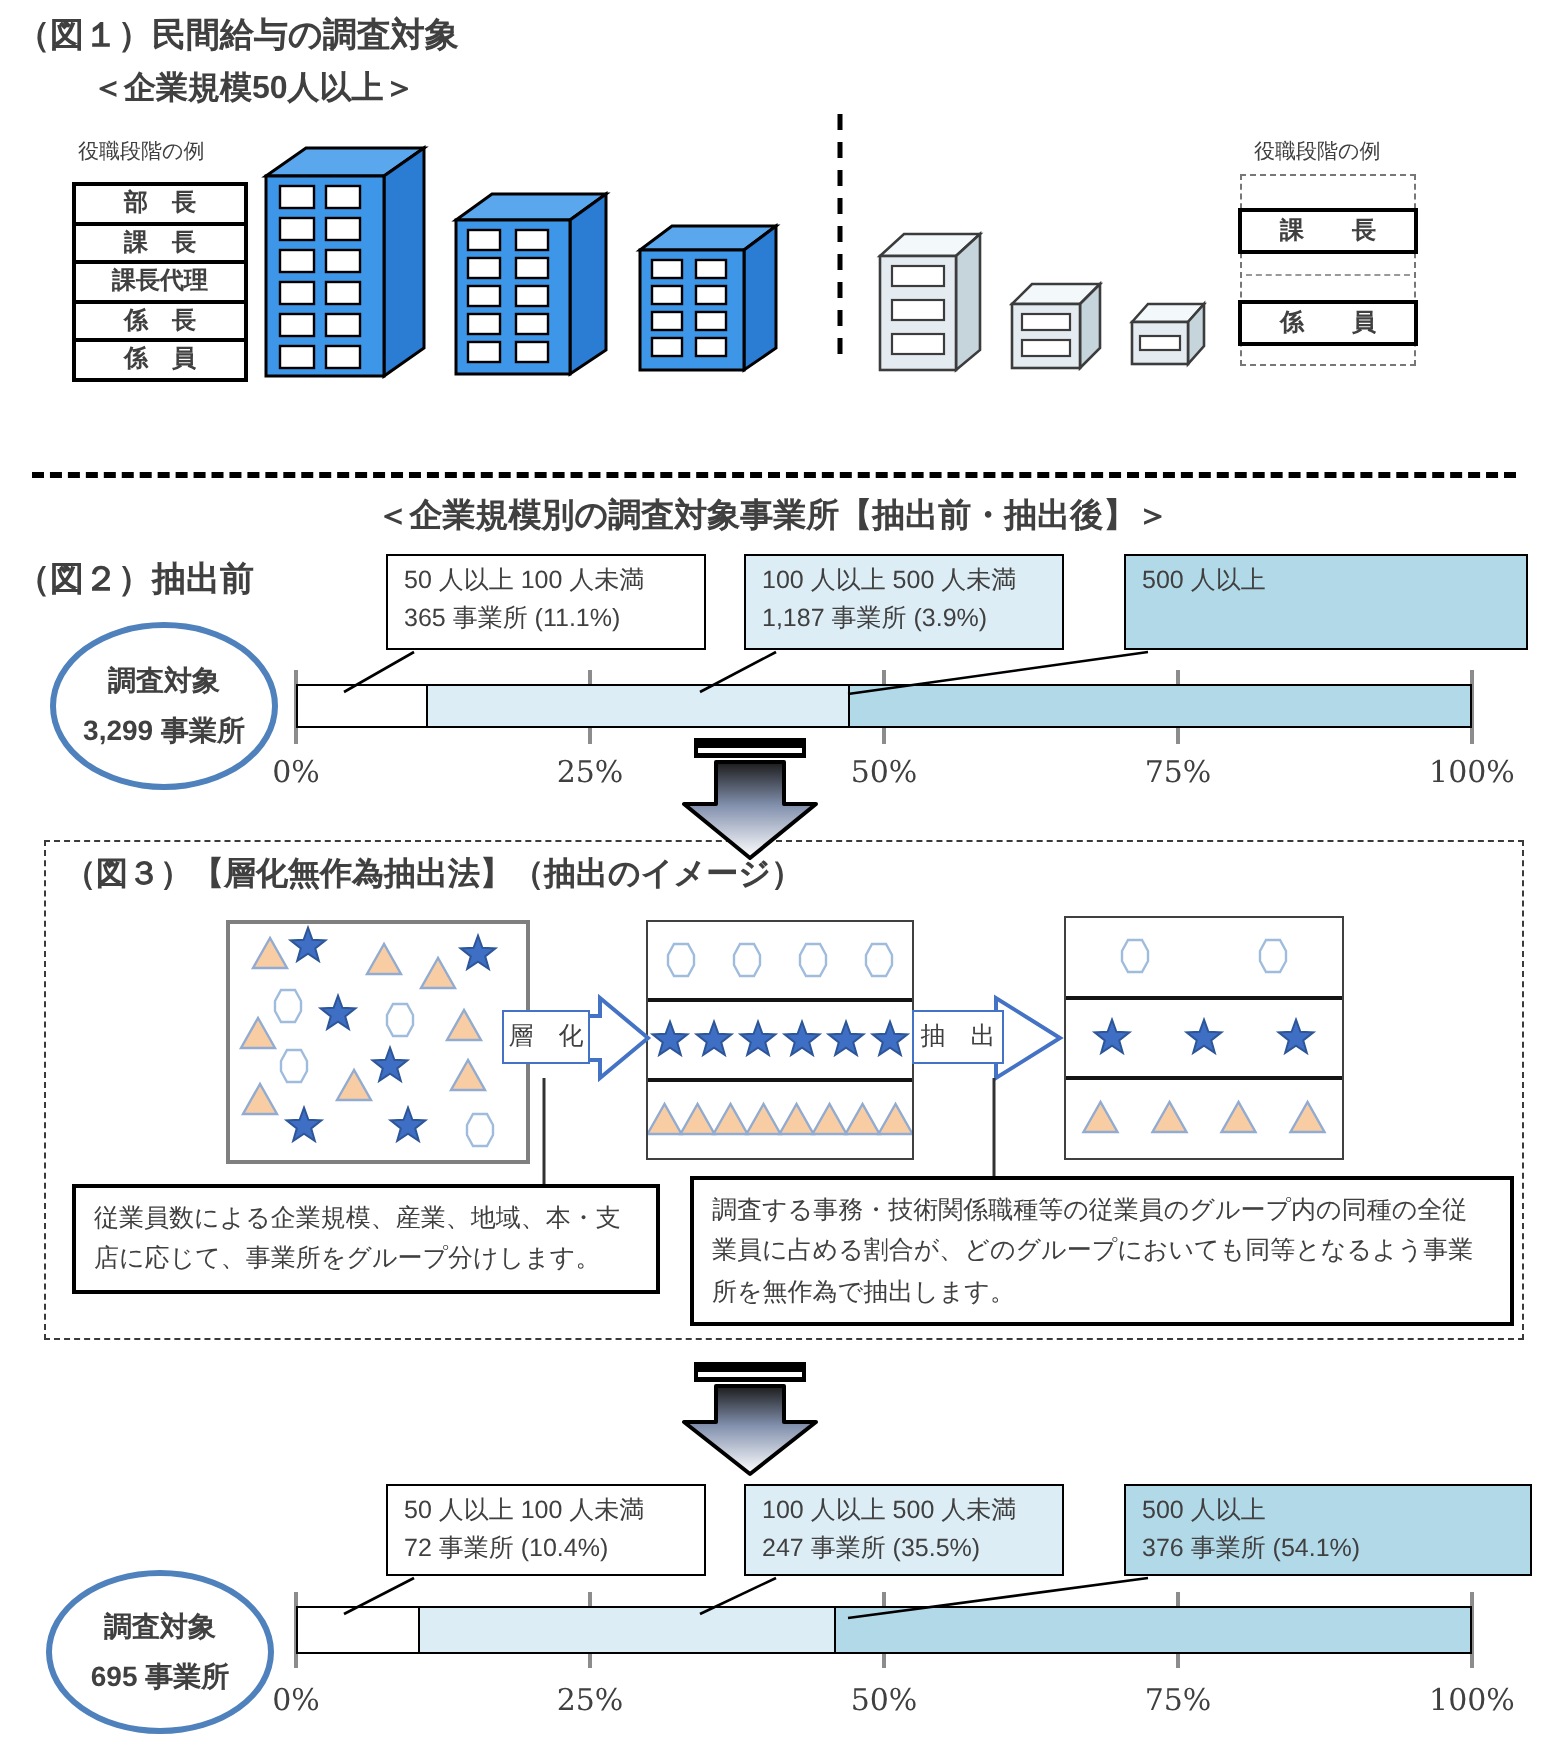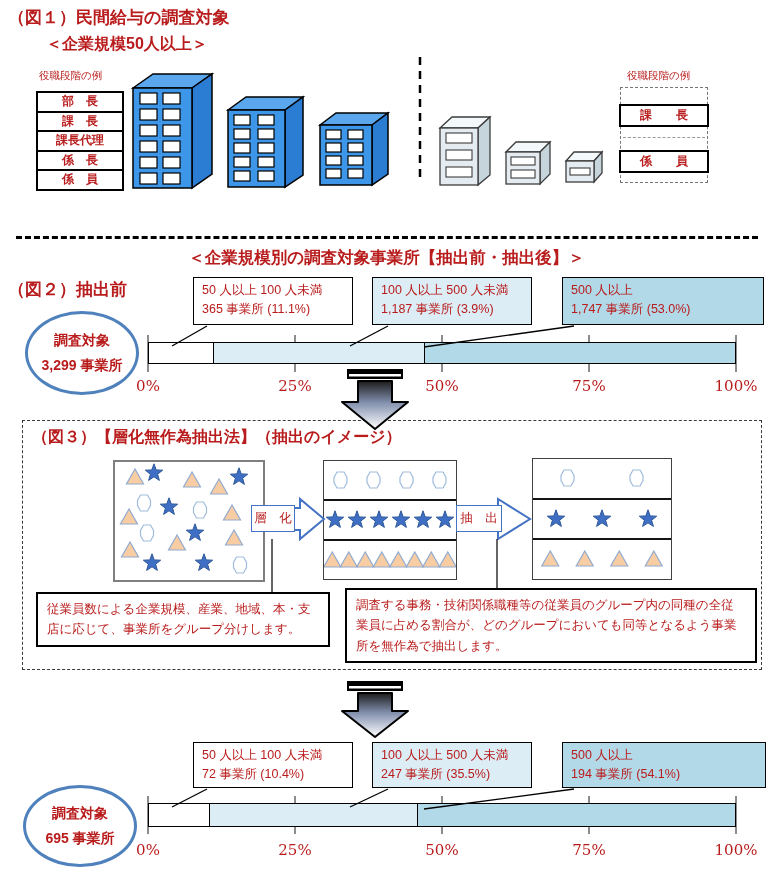--- a/index.html
+++ b/index.html
@@ -1,17 +1,17 @@
 <!DOCTYPE html>
 <html><head>
 <meta charset="utf-8">
 <style>
   html,body{margin:0;padding:0;background:#fff}
   #page{position:relative;width:773px;height:880px;background:#fff;overflow:hidden;
-        font-family:"Liberation Sans",sans-serif;color:#b91c1c}
+        font-family:"Liberation Sans",sans-serif;color:#404040}
   .abs{position:absolute}
   .h1{font-size:17px;font-weight:bold;white-space:nowrap}
   .h2{font-size:15px;font-weight:bold;white-space:nowrap}
   .h3{font-size:16px;font-weight:bold;white-space:nowrap}
   .small{font-size:10.5px;white-space:nowrap}
   .sec{font-size:16.5px;font-weight:bold;text-align:center}
   .rank-table{border:2px solid #000;background:#fff}
   .rank-row{border-top:2px solid #000;height:17.5px;line-height:17.5px;text-align:center;
             font-size:12px;font-weight:bold;overflow:hidden}
   .rank-row:first-child{border-top:none}
@@ -161,21 +161,20 @@
   <div class="abs lbox" style="left: 193px; top: 277px; width: 160px; height: 48px; background: rgb(255, 255, 255);">
     <div>50 人以上 100 人未満</div>
     <div>365 事業所 (11.1%)</div>
   </div>
   <div class="abs lbox" style="left: 372px; top: 277px; width: 160px; height: 48px; background: rgb(220, 237, 245);">
     <div>100 人以上 500 人未満</div>
     <div>1,187 事業所 (3.9%)</div>
   </div>
   <div class="abs lbox" style="left: 562px; top: 277px; width: 202px; height: 48px; background: rgb(178, 217, 232);">
     <div>500 人以上</div>
-    <div>1,747 事業所 (53.0%)</div>
   </div>
 
   <div class="abs oval" style="left:25px;top:311px;width:114px;height:84px">
     <span>調査対象</span>
     <span>3,299 事業所</span>
   </div>
 
   <div class="abs barwrap">
     <div class="ticks" style="left:148px;top:335px;width:588px;height:37px">
         <div class="tick" style="left: 0%;"></div>
@@ -289,21 +288,21 @@
   <div class="abs lbox" style="left: 193px; top: 742px; width: 160px; height: 46px; background: rgb(255, 255, 255);">
     <div>50 人以上 100 人未満</div>
     <div>72 事業所 (10.4%)</div>
   </div>
   <div class="abs lbox" style="left: 372px; top: 742px; width: 160px; height: 46px; background: rgb(220, 237, 245);">
     <div>100 人以上 500 人未満</div>
     <div>247 事業所 (35.5%)</div>
   </div>
   <div class="abs lbox" style="left: 562px; top: 742px; width: 204px; height: 46px; background: rgb(178, 217, 232);">
     <div>500 人以上</div>
-    <div>194 事業所 (54.1%)</div>
+    <div>376 事業所 (54.1%)</div>
   </div>
 
   <div class="abs oval" style="left:23px;top:785px;width:114px;height:82px">
     <span>調査対象</span>
     <span>695 事業所</span>
   </div>
 
   <div class="abs barwrap">
     <div class="ticks" style="left:148px;top:796px;width:588px;height:38px">
         <div class="tick" style="left: 0%;"></div>

